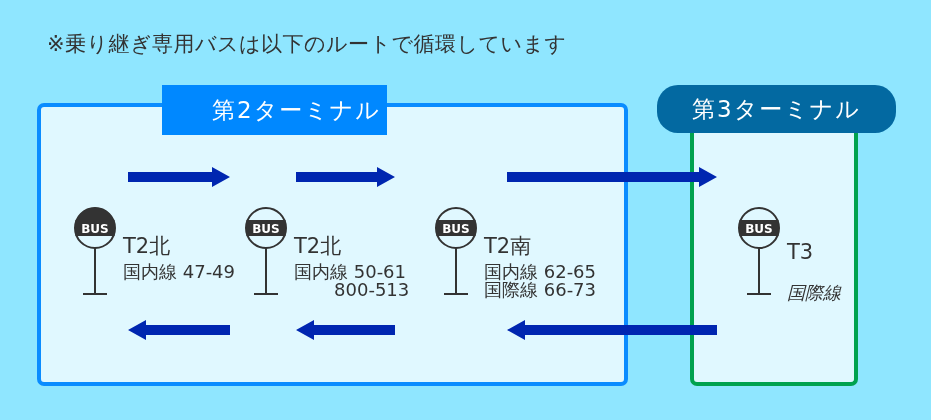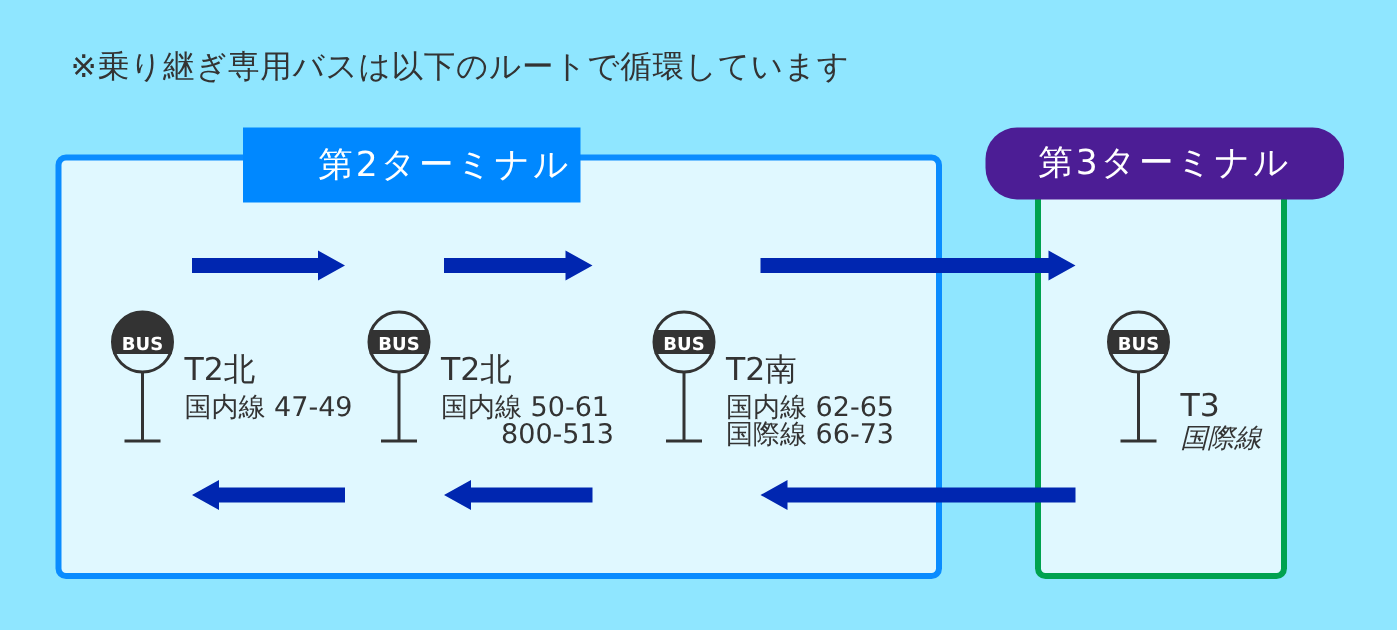--- a/index.html
+++ b/index.html
@@ -17,21 +17,21 @@
     position:absolute; background:#e0f8ff; box-sizing:border-box;
     border-radius:7px;
   }
   #t2-box { left:37px; top:103px; width:591px; height:283px; border:4px solid #0a8cff; }
   #t3-box { left:690px; top:118px; width:168px; height:268px; border:4px solid #00a24f; border-top:none; border-top-left-radius:0; border-top-right-radius:0; }
   .term-label {
     position:absolute; color:#fff; font-size:23px; text-align:center;
     letter-spacing:2px; white-space:nowrap; box-sizing:border-box;
   }
   #t2-label { left:162px; top:85px; width:225px; height:50px; line-height:50px; background:#0088ff;padding-left:44px; }
-  #t3-label { left:657px; top:85px; width:239px; height:48px; line-height:48px; background:#4c1d95;border-radius:21px; }
+  #t3-label { left:657px; top:85px; width:239px; height:48px; line-height:48px; background:#0369a1;border-radius:21px; }
 
   svg.arrows { position:absolute; left:0; top:0; width:931px; height:420px; pointer-events:none; }
 
   .stop { position:absolute; }
   .sign { position:absolute; left:0; top:0; width:44px; height:92px; }
   .stop-name {
     position:absolute; left:50px; top:26px; font-size:21px; color:#333; white-space:nowrap;
   }
   .stop-lines {
     position:absolute; left:50px; top:57px; font-size:18px; line-height:18px; color:#333; white-space:nowrap;
@@ -106,17 +106,17 @@
 </div>
 
 <div class="stop" style="left:737px; top:206px;">
   <svg class="sign" viewBox="0 0 44 92">
     <circle cx="22" cy="22" r="20" fill="#e0f8ff" stroke="#333" stroke-width="2"></circle>
     <path d="M2.5 14 H41.5 V30 H2.5 Z" fill="#333"></path>
     <text x="22" y="27" text-anchor="middle" font-size="12" font-weight="bold" fill="#fff" font-family="DejaVu Sans, sans-serif" class="bus-txt">BUS</text>
     <line x1="22" y1="42" x2="22" y2="88" stroke="#333" stroke-width="2"></line>
     <line x1="10" y1="88" x2="34" y2="88" stroke="#333" stroke-width="2"></line>
   </svg>
-  <div class="stop-name" style="top:52px;text-align:right;">T3</div>
+  <div class="stop-name" style="top:34px;text-align:right;">T3</div>
   <div class="stop-lines" style="top:78px;font-style:italic;">
     <div>国際線</div>
   </div>
 </div>
 
 </body></html>

